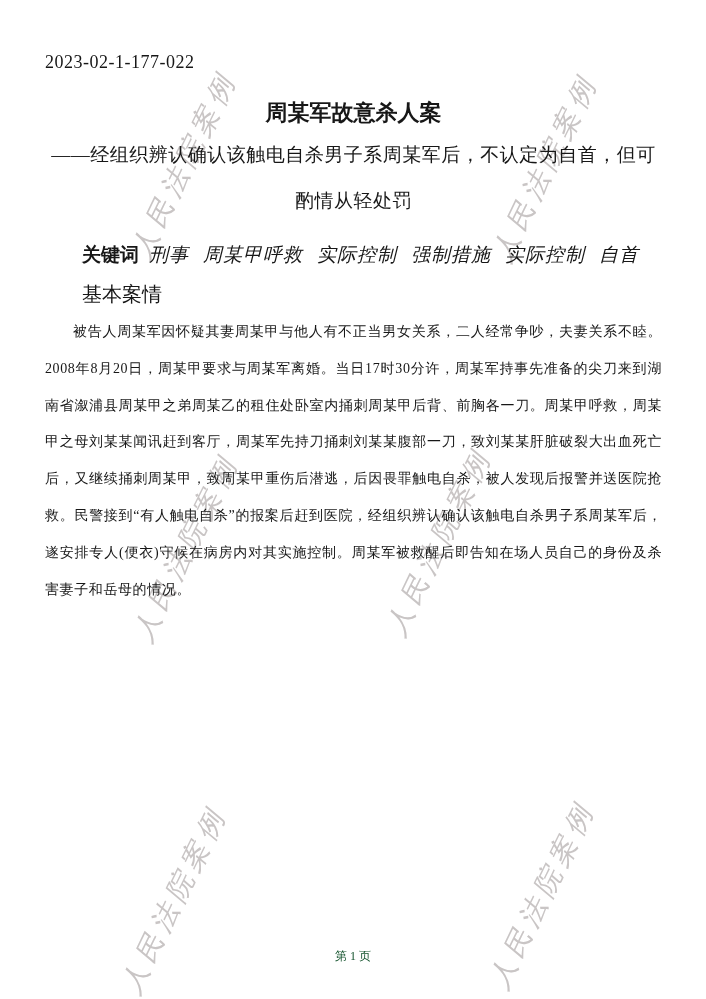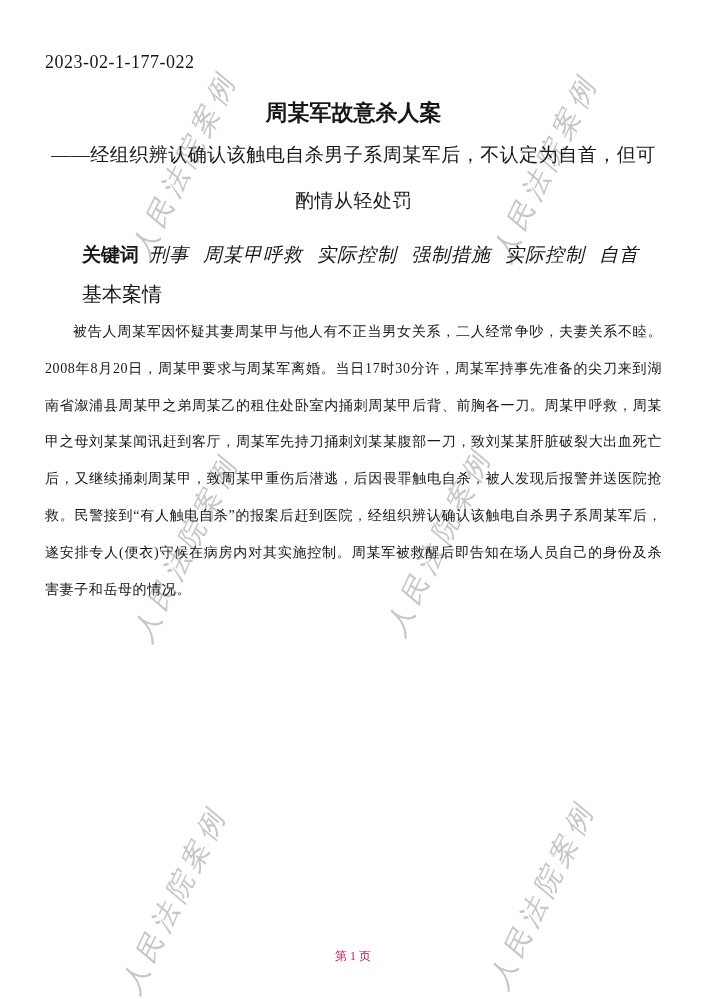--- a/index.html
+++ b/index.html
@@ -76,21 +76,21 @@
     line-height:36.8px;
     text-align:justify;
     text-indent:2em;
     letter-spacing:0.6px;
   }
   .page-footer{
     position:absolute;
     left:0;right:0;bottom:34px;
     text-align:center;
     font-size:12px;
-    color:#be185d;
+    color:#14532d;
     z-index:1;
   }
 </style>
 </head>
 <body>
 
 <div class="page">
 
   <div class="wm-layer">
     <div class="wm wm1" style="color: rgb(201, 197, 197);">人民法院案例</div>

